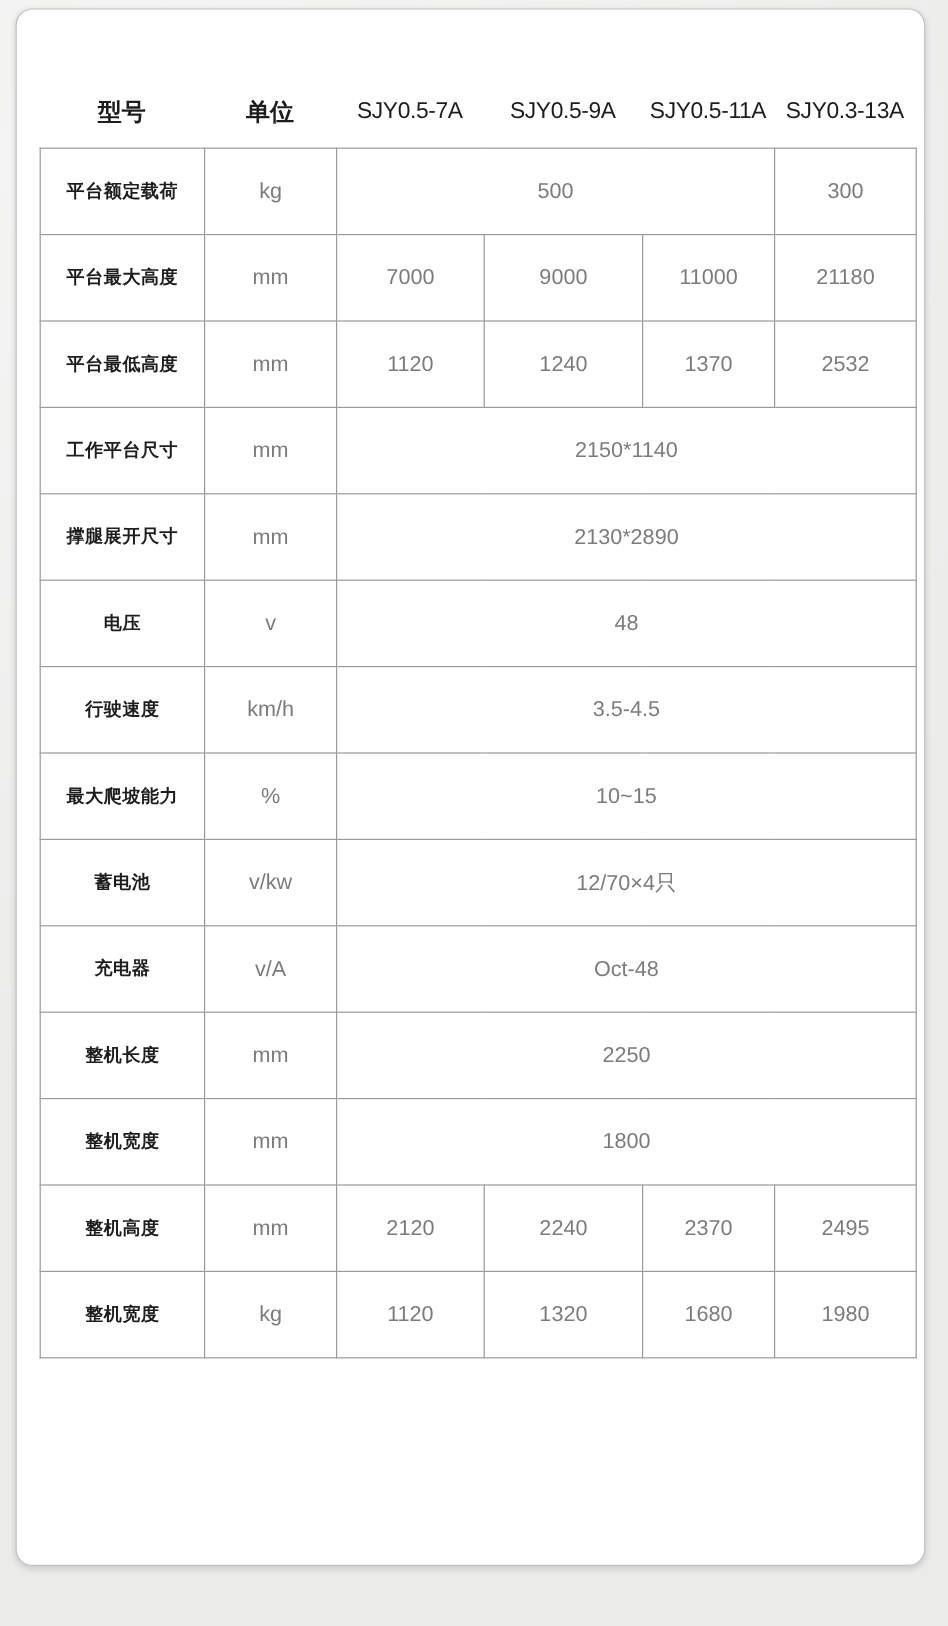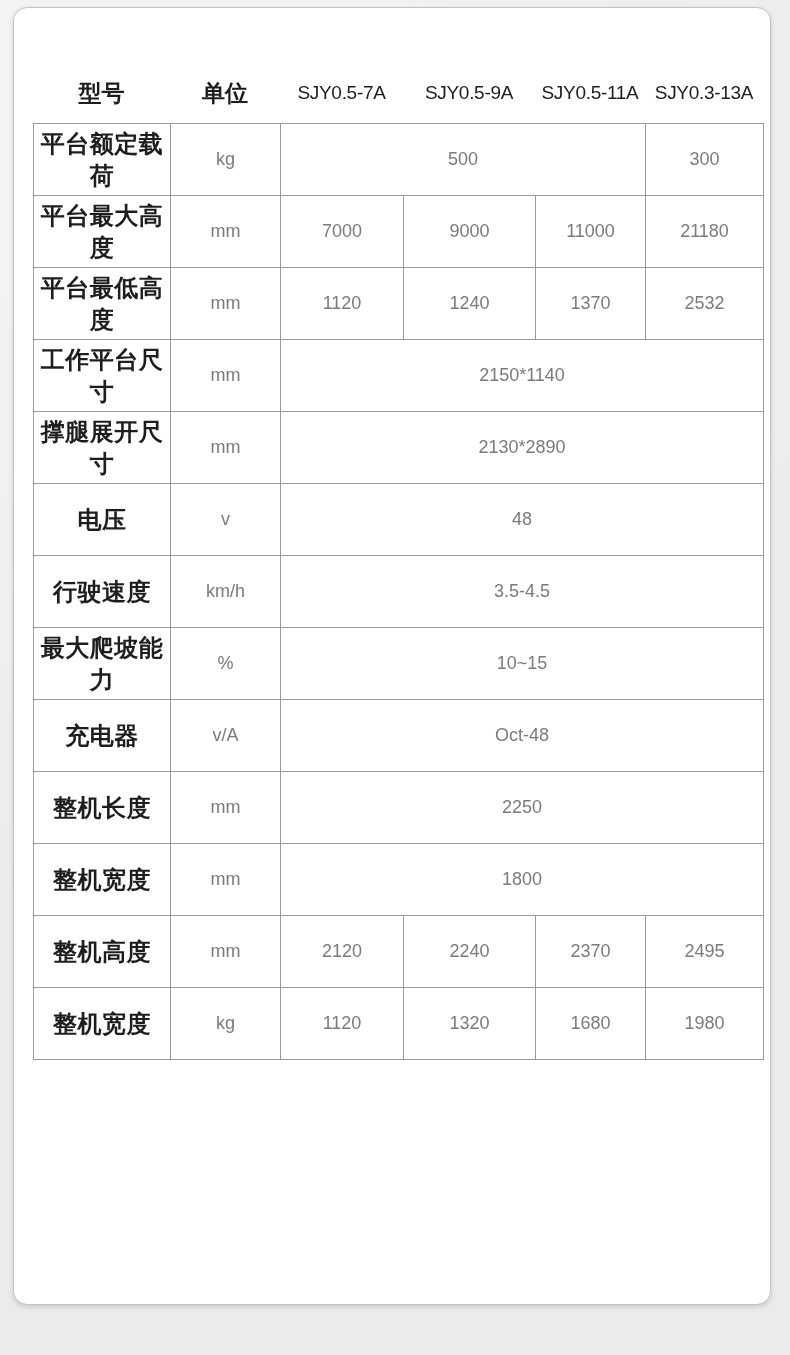--- a/index.html
+++ b/index.html
@@ -35,21 +35,21 @@
     margin-left: 19px;
   }
   .header-tbl {
     margin-top: 55px;
   }
   .header-tbl td {
     height: 60px;
     text-align: center;
     vertical-align: middle;
     color: #1d1d1d;
-    font-size: 23px;
+    font-size: 20px;
     font-weight: 600;
     padding: 0;
     white-space: nowrap;
   }
   .header-tbl td.model {
     font-size: 19px;
     font-weight: 500;
     letter-spacing: -0.3px;
   }
   .body-tbl td {
@@ -58,21 +58,21 @@
     text-align: center;
     vertical-align: middle;
     padding: 0;
     font-size: 18px;
     color: #7b7b7b;
     font-weight: 400;
   }
   .body-tbl td.rowlabel {
     color: #1d1d1d;
     font-weight: 600;
-    font-size: 24px;
+    font-size: 15px;
     letter-spacing: 0.5px;
   }
 </style>
 </head>
 <body>
 
 <div class="card">
 
   <table class="tbl header-tbl">
     <colgroup>
@@ -156,20 +156,25 @@
       <td>km/h</td>
       <td colspan="4">3.5-4.5</td>
     </tr>
 
     <tr>
       <td class="rowlabel">最大爬坡能力</td>
       <td>%</td>
       <td colspan="4">10~15</td>
     </tr>
 
+    <tr>
+      <td class="rowlabel">蓄电池</td>
+      <td>v/kw</td>
+      <td colspan="4">12/70×4只</td>
+    </tr>
 
     <tr>
       <td class="rowlabel">充电器</td>
       <td>v/A</td>
       <td colspan="4">Oct-48</td>
     </tr>
 
     <tr>
       <td class="rowlabel">整机长度</td>
       <td>mm</td>

